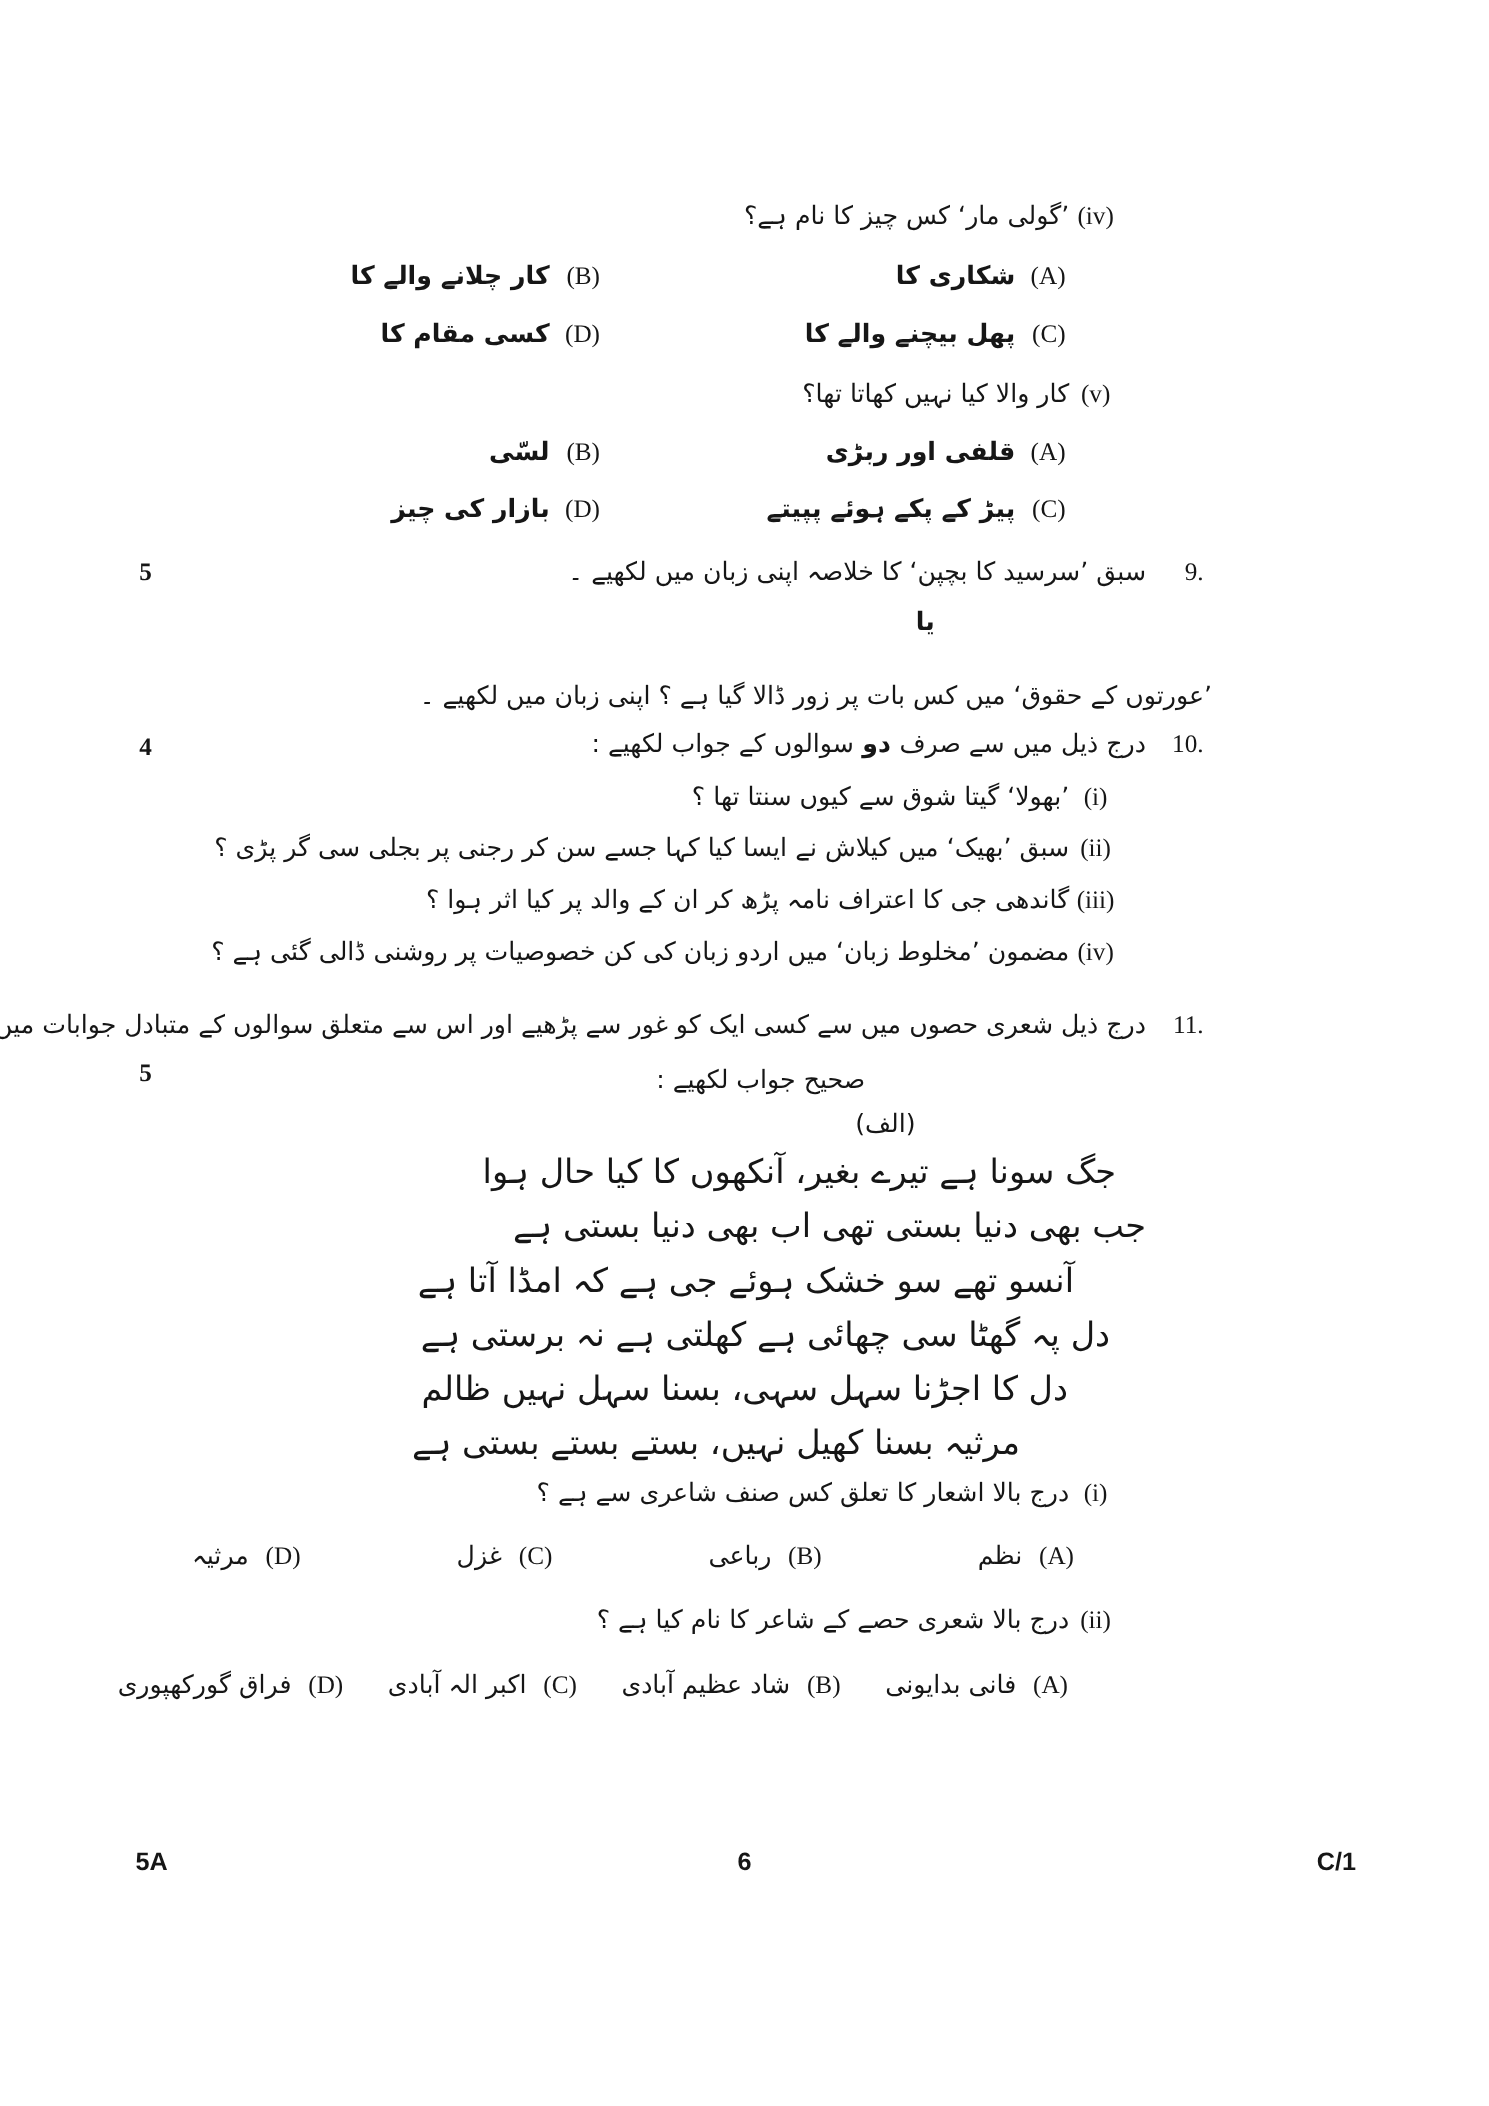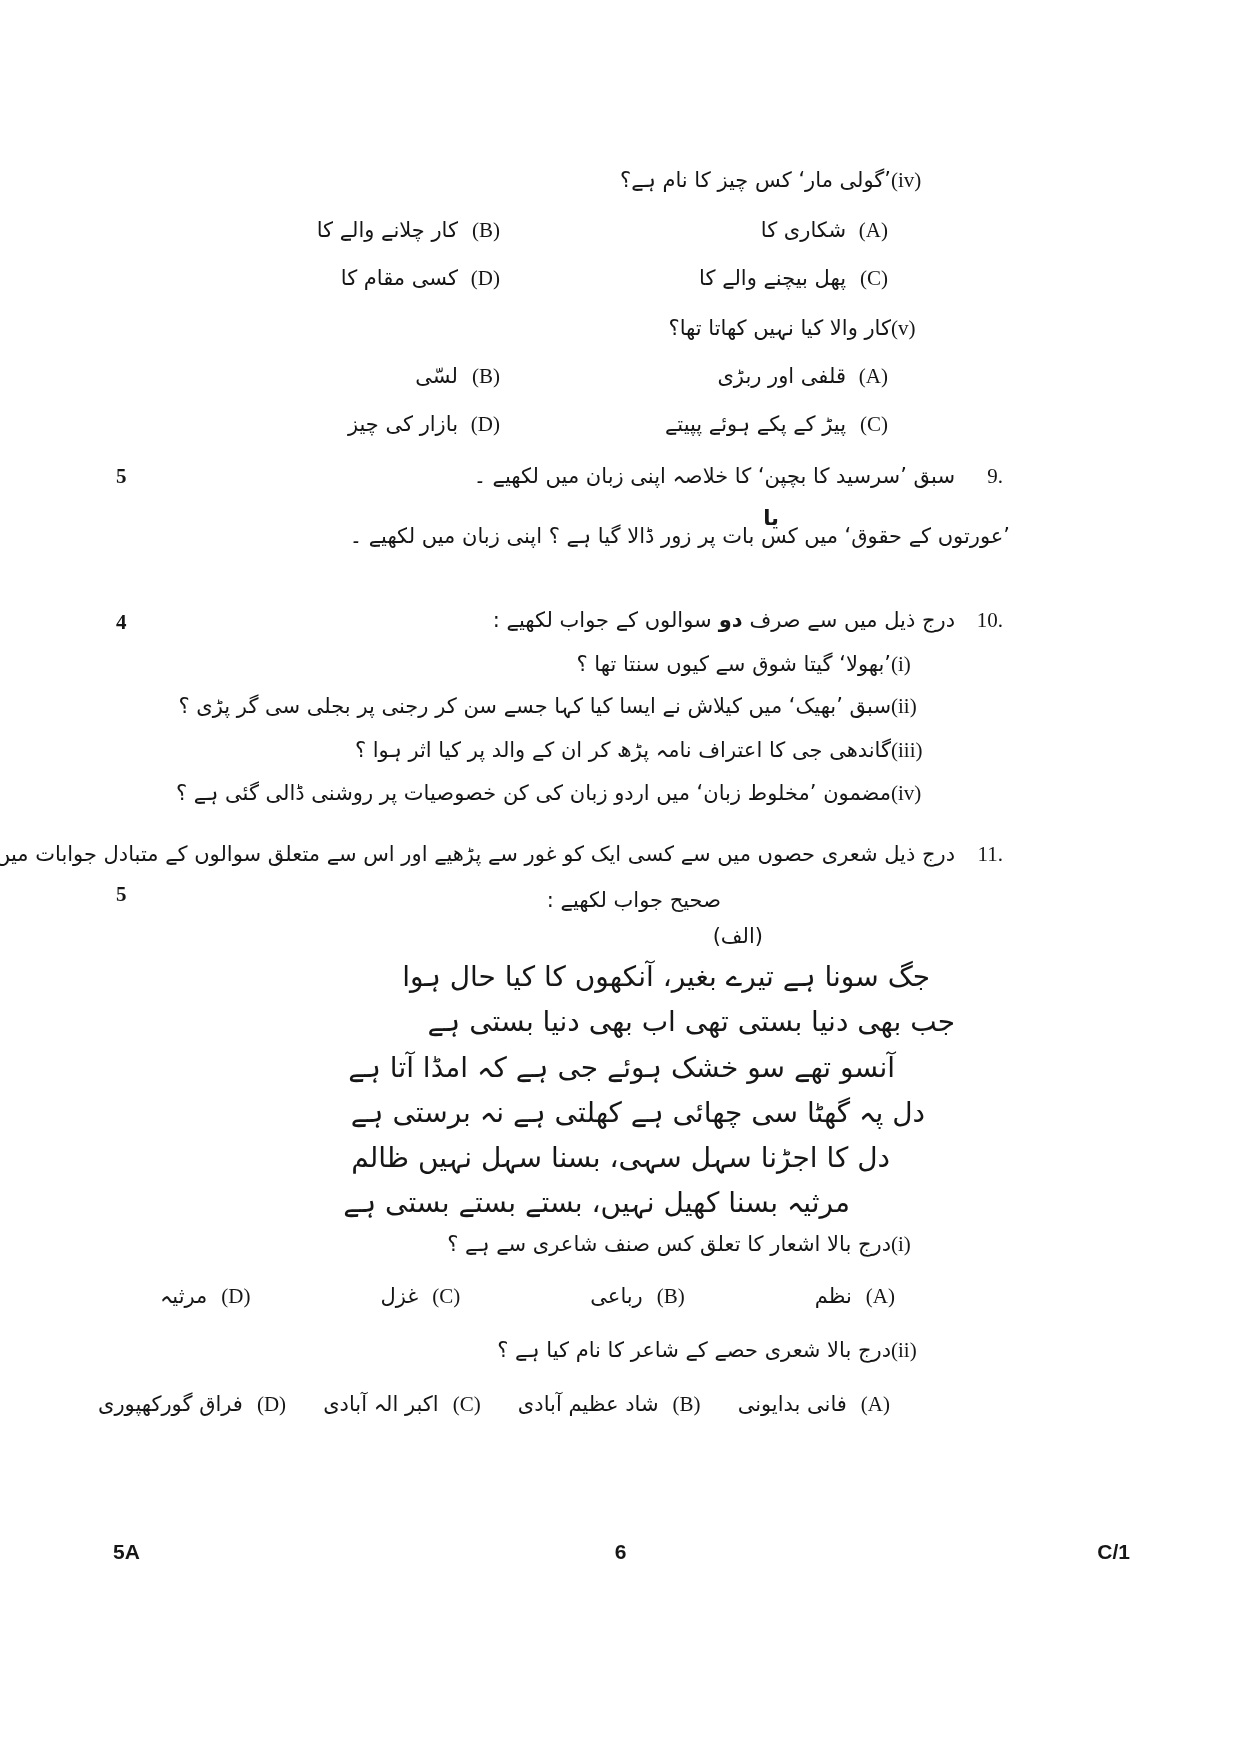--- a/index.html
+++ b/index.html
@@ -8,23 +8,23 @@
     position:relative; width:1241px; height:1755px;
     background:#ffffff; margin:0 auto; overflow:hidden;
     direction:rtl; color:#161616;
   }
   .row { position:absolute; display:flex; align-items:baseline; }
   .u  { font-family:"DejaVu Sans", sans-serif; font-size:21px; color:#161616; white-space:nowrap; }
   .u-big { font-size:28px; }
   .lat { font-family:"Liberation Serif", serif; font-size:21px; color:#161616;
          direction:ltr; unicode-bidi:embed; white-space:nowrap; }
   .qnum  { width:48px; text-align:right; }
-  .sublab{ width:44px; text-align:left; }
+  .sublab{ width:44px; text-align:center; }
   .gap14 { margin-left:14px; }
-  .gap20 { margin-left:20px; }
+  .gap20 { margin-left:20px;font-weight:bold; }
   .optlab{ width:42px; text-align:right; }
   .bold  { font-weight:bold; }
   .marks { position:absolute; left:116px; font-family:"Liberation Serif", serif;
            font-weight:bold; font-size:21px; color:#161616; }
   .qtext-multi { display:flex; gap:7px; }
   .opt4row { position:absolute; display:flex; justify-content:space-between; align-items:baseline; }
   .optcell { display:flex; align-items:baseline; gap:14px; }
   .footer-item { position:absolute; font-family:Liberation Sans, sans-serif;
                  font-weight:bold; font-size:21px; color:#161616; }
 </style>
@@ -78,21 +78,21 @@
   </div>
 
   <span class="marks" style="top:464px;">5</span>
   <div class="row" style="top:464px; right:238px;">
     <span class="lat qnum">9.</span>
     <span class="u gap14">سبق ’سرسید کا بچپن‘ کا خلاصہ اپنی زبان میں لکھیے ۔</span>
   </div>
   <div class="row" style="top:506px; right:462px;justify-content:flex-end;">
     <span class="u bold">یا</span>
   </div>
-  <div class="row" style="top:524px; right:231px;">
+  <div class="row" style="top:568px; right:231px;">
     <span class="u">’عورتوں کے حقوق‘ میں کس بات پر زور ڈالا گیا ہے ؟ اپنی زبان میں لکھیے ۔</span>
   </div>
 
   <span class="marks" style="top:610px;">4</span>
   <div class="row" style="top:608px; right:238px;">
     <span class="lat qnum">10.</span>
     <span class="qtext-multi gap14">
       <span class="u">درج ذیل میں سے صرف</span>
       <span class="u bold">دو</span>
       <span class="u">سوالوں کے جواب لکھیے :</span>

